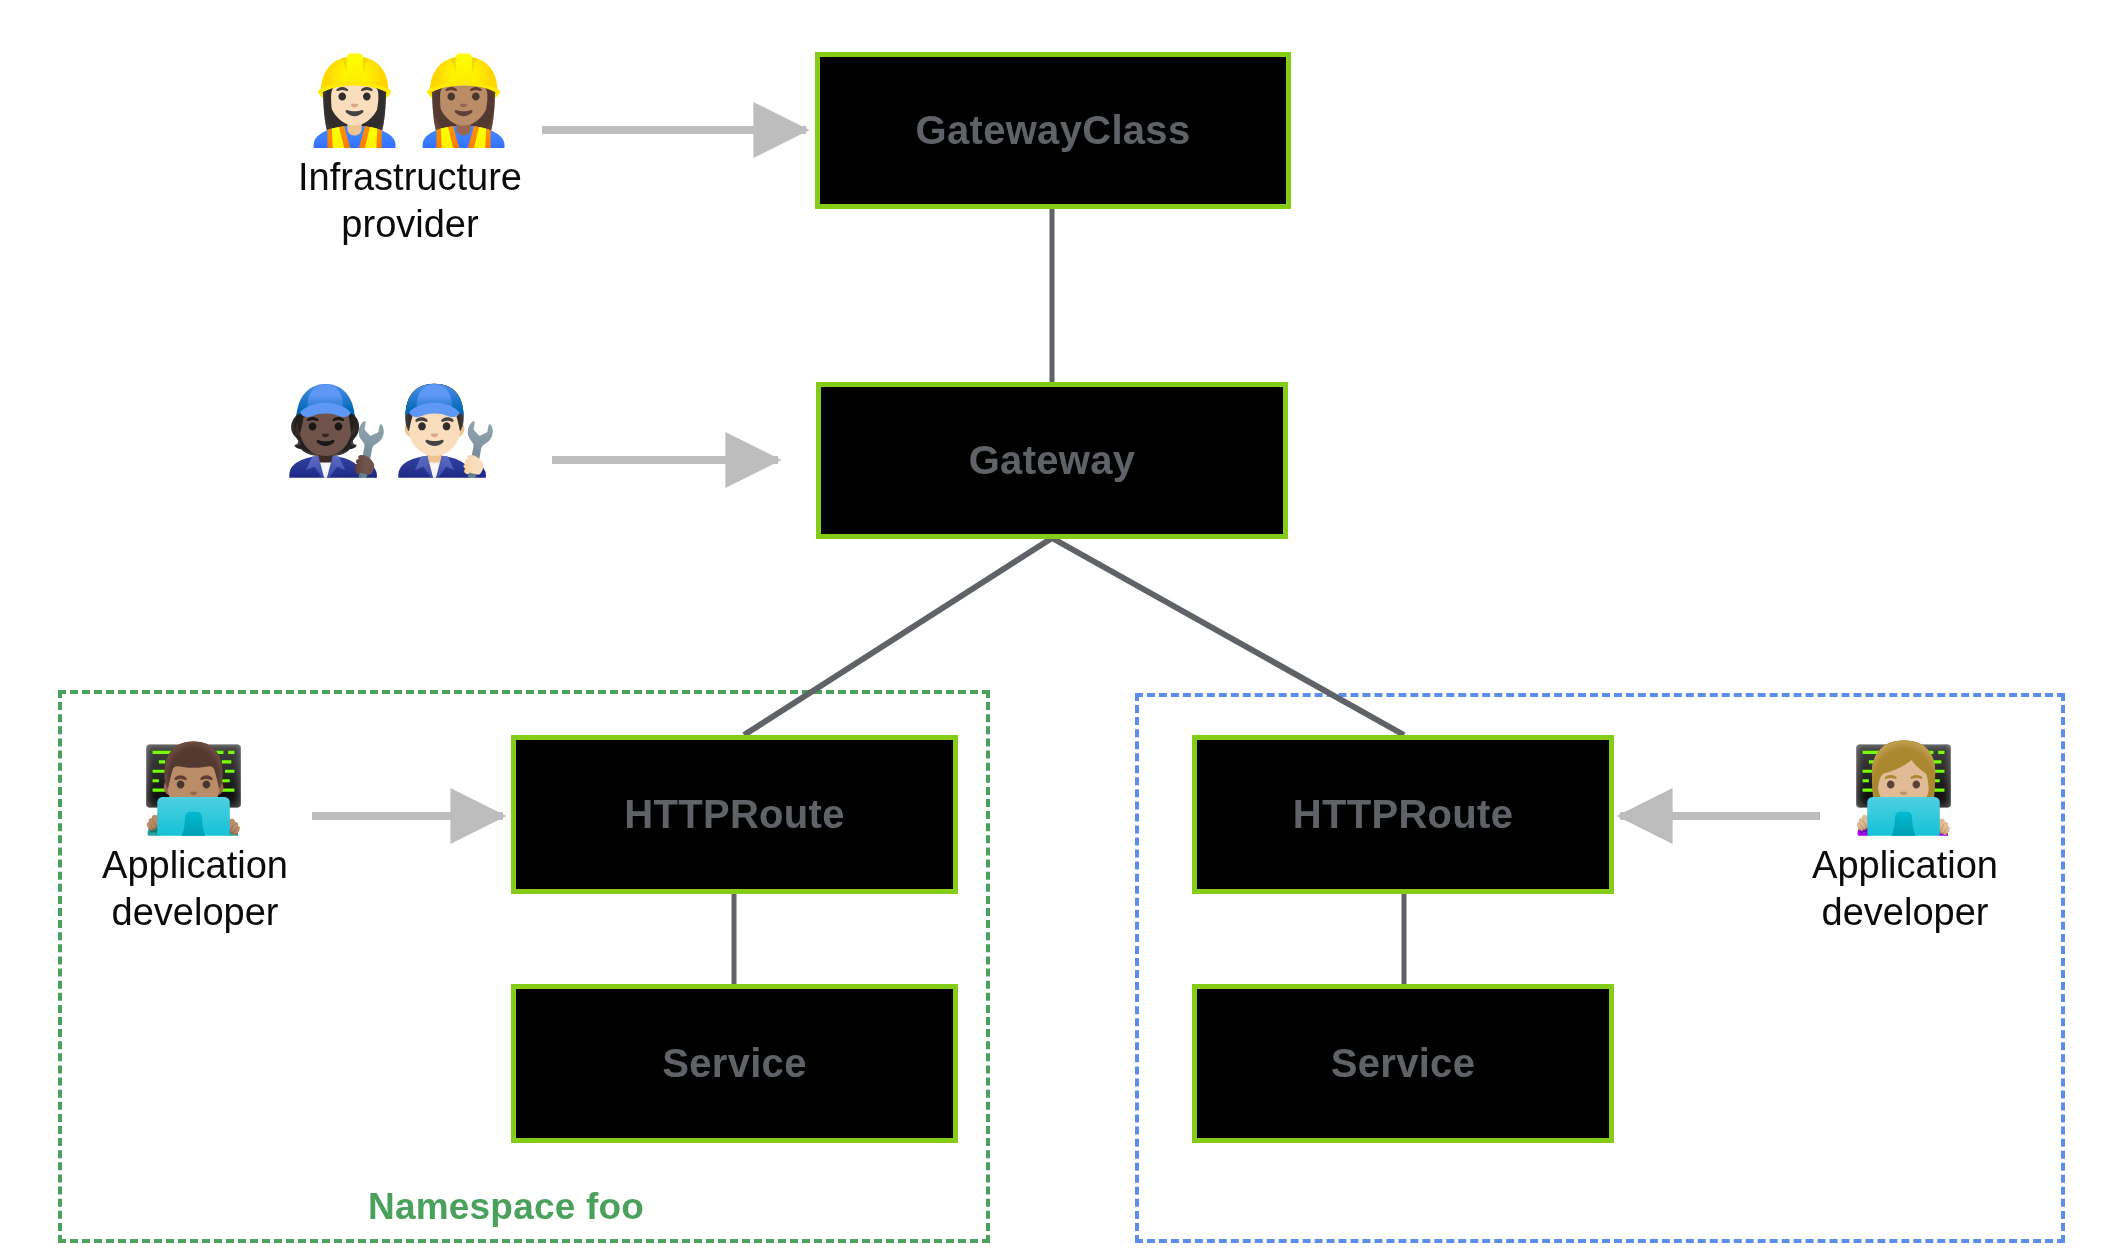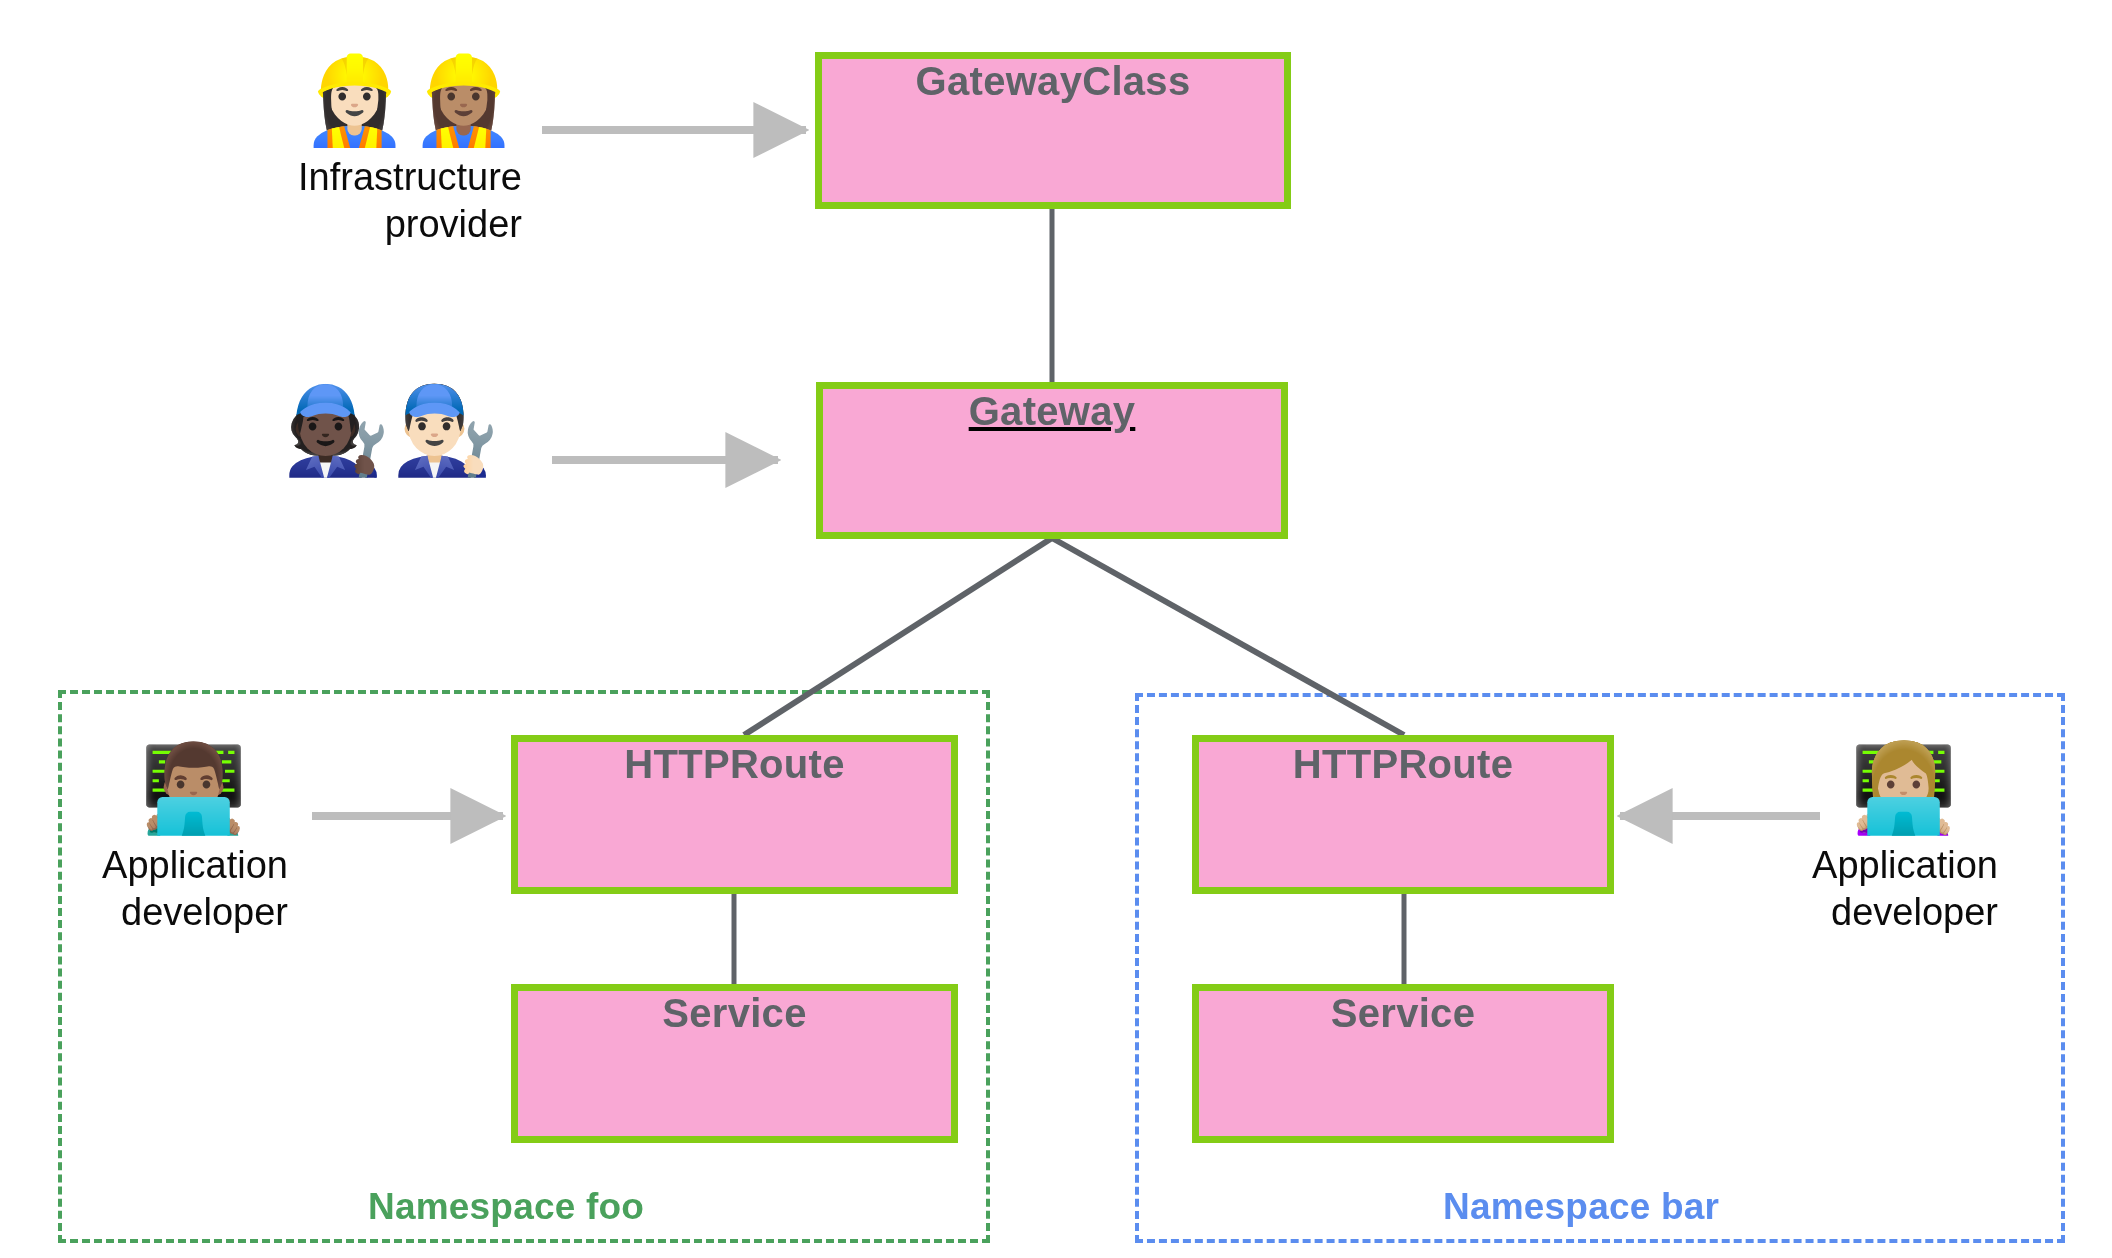--- a/index.html
+++ b/index.html
@@ -31,23 +31,24 @@
     position: absolute;
     font-weight: bold;
     font-size: 37px;
     letter-spacing: 0.2px;
     white-space: nowrap;
     text-align: center;
   }
   .node-box {
     position: absolute;
     box-sizing: border-box;
-    border: 7px solid #84cc16;
-    background: #f9a8d4;
+    border: 5px solid #84cc16;
+    background: #000000;
     display: flex;
+    align-items: center;
     justify-content: center;
   }
   .node-label {
     font-weight: bold;
     font-size: 40px;
     color: #5f6368;
     letter-spacing: 0.3px;
     white-space: nowrap;
   }
   .persona {
@@ -60,35 +61,34 @@
     font-size: 86px;
     line-height: 1.12;
     white-space: nowrap;
     font-family: "DejaVu Sans", sans-serif;
     letter-spacing: 2px;
   }
   .persona-caption {
     font-size: 38px;
     color: #0b0b0b;
     line-height: 1.22;
-    text-align: right;
+    text-align: center;
     margin-top: 6px;
     white-space: pre-line;
   }
 </style>
 </head>
 <body>
 
 <div id="canvas">
 
   <div class="ns-box" style="left:58px; top:690px; width:932px; height:553px; border:4px dashed #4aa15c;"></div>
   <div class="ns-label" style="left:368px; top:1186px; color:#4aa15c;">Namespace foo</div>
 
   <div class="ns-box" style="left:1135px; top:693px; width:930px; height:550px; border:4px dashed #5b8def;"></div>
-  <div class="ns-label" style="left:1443px; top:1186px; color:#5b8def;">Namespace bar</div>
 
   <svg id="edges" viewBox="0 0 2112 1258" width="2112" height="1258">
     <defs>
       <marker id="arrowGray" viewBox="0 0 10 10" refX="9.4" refY="5" markerWidth="7" markerHeight="7" orient="auto-start-reverse">
         <path d="M 0 0 L 10 5 L 0 10 z" fill="#bdbdbd"></path>
       </marker>
     </defs>
 
     <line x1="1052" y1="208" x2="1052" y2="382" stroke="#5f6368" stroke-width="5"></line>
 

